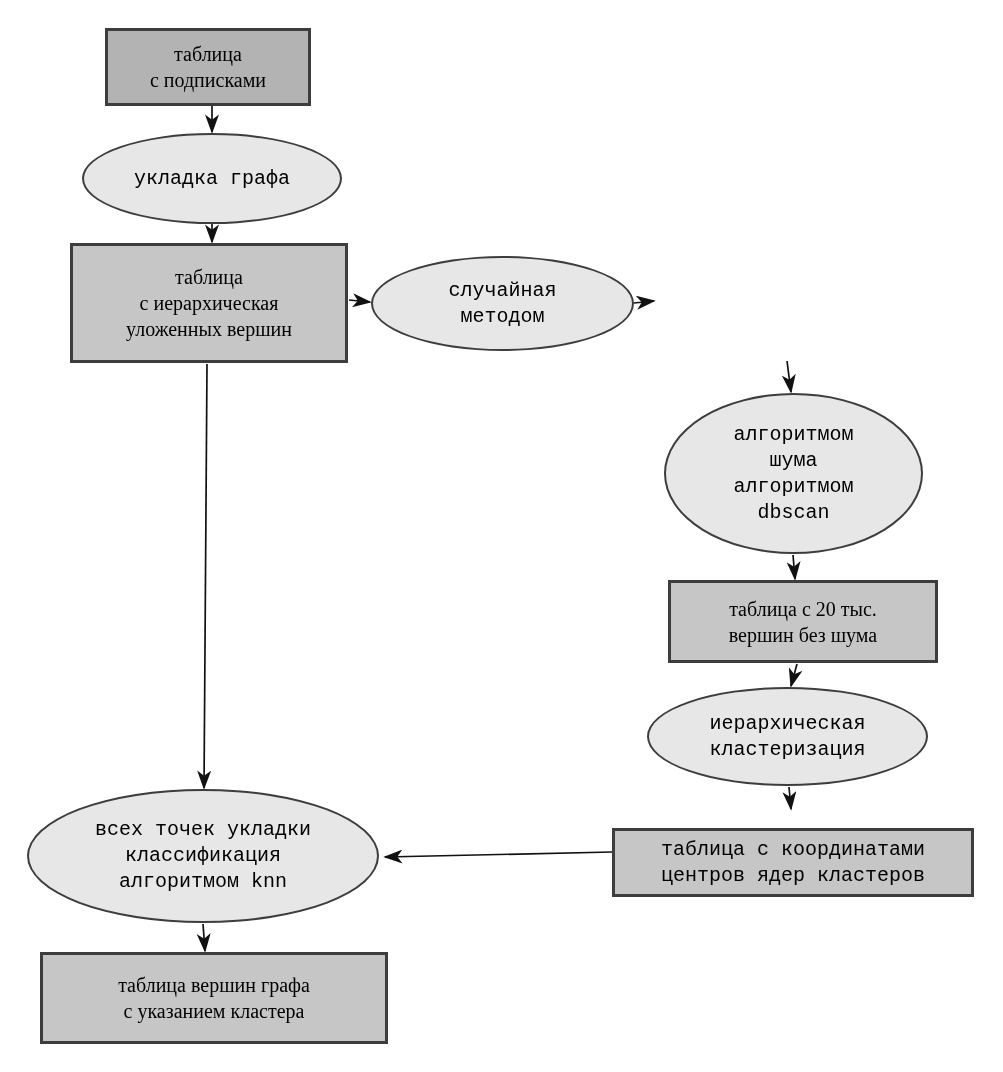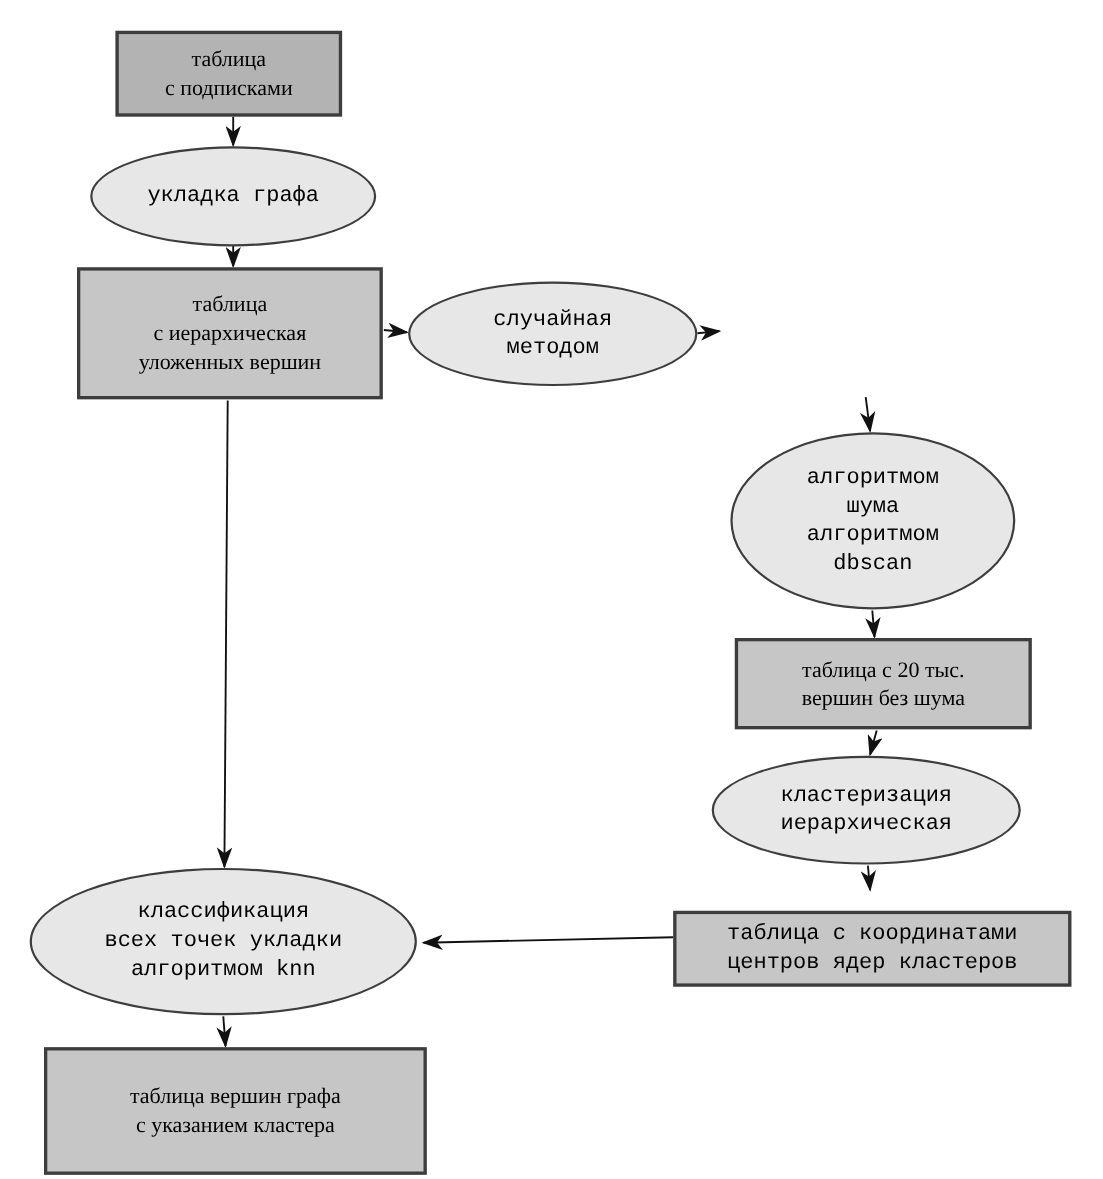--- a/index.html
+++ b/index.html
@@ -112,33 +112,33 @@
       <div>алгоритмом</div>
       <div>dbscan</div>
     </div>
 
   <div class="node rect" style="left:668px; top:580px; width:270px; height:83px;">
       <div>таблица с 20 тыс.</div>
       <div>вершин без шума</div>
     </div>
 
   <div class="node ellipse" style="left:647px; top:687px; width:281px; height:99px;">
+      <div>иерархическая</div>
       <div>кластеризация</div>
-      <div>иерархическая</div>
     </div>
 
   <div class="node rect" style="left:612px; top:828px; width:362px; height:69px;font-family:Liberation Mono, monospace;">
       <div>таблица с координатами</div>
       <div>центров ядер кластеров</div>
     </div>
 
   <div class="node ellipse" style="left:27px; top:789px; width:352px; height:134px;">
+      <div>всех точек укладки</div>
       <div>классификация</div>
-      <div>всех точек укладки</div>
       <div>алгоритмом knn</div>
     </div>
 
-  <div class="node rect" style="left:40px; top:952px; width:348px; height:116px;">
+  <div class="node rect" style="left:40px; top:952px; width:348px; height:92px;">
       <div>таблица вершин графа</div>
       <div>с указанием кластера</div>
     </div>
 
 </div>
 
 </body></html>

